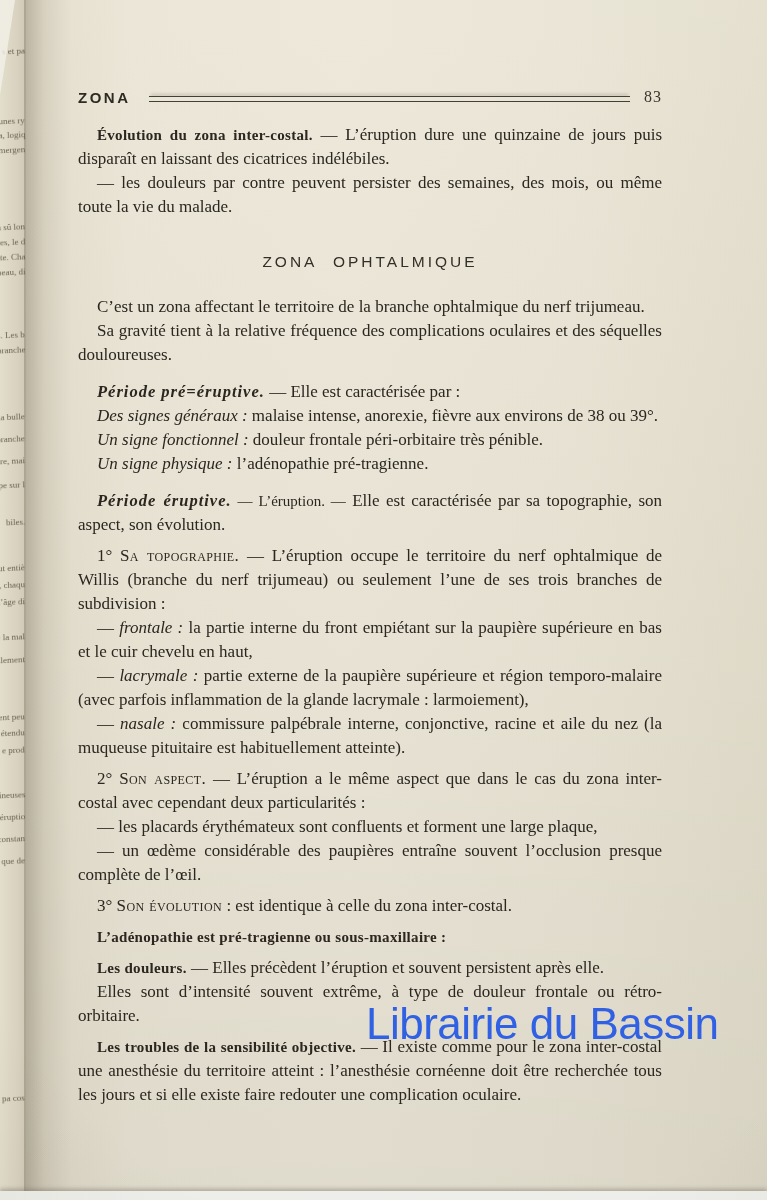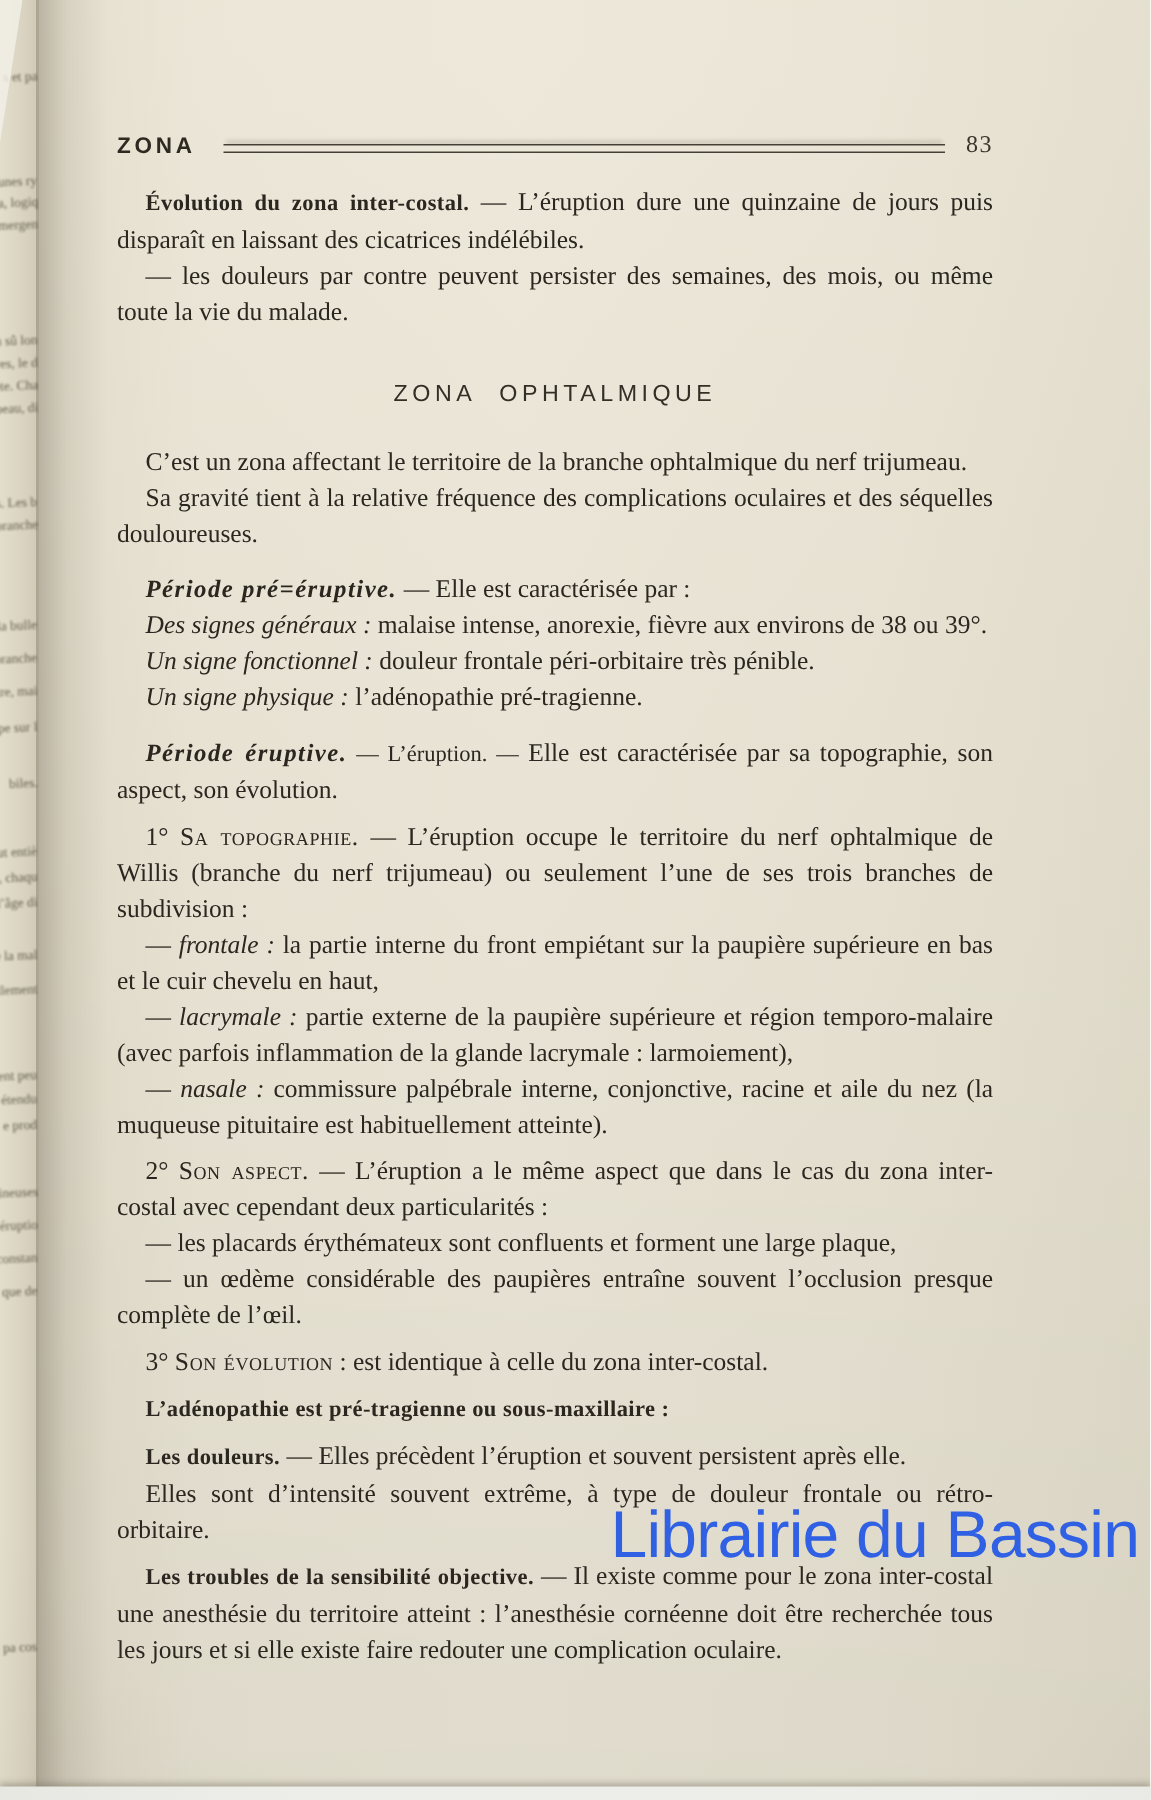--- a/index.html
+++ b/index.html
@@ -171,16 +171,16 @@
 
       <p class="para mt-sm"><span class="lead-bold">Les douleurs.</span><span> — Elles précèdent l’éruption et souvent persistent après elle.</span></p>
 
       <p class="para"><span>Elles sont d’intensité souvent extrême, à type de douleur frontale ou rétro-orbitaire.</span></p>
 
       <p class="para mt-sm"><span class="lead-bold">Les troubles de la sensibilité objective.</span><span> — Il existe comme pour le zona inter-costal une anesthésie du territoire atteint : l’anesthésie cornéenne doit être recherchée tous les jours et si elle existe faire redouter une complication oculaire.</span></p>
 
     </div>
   </div>
 
-  <div class="watermark" style="color: rgb(43, 93, 228); margin-left: 41px;">Librairie du Bassin</div>
+  <div class="watermark" style="color: rgb(43, 93, 228);">Librairie du Bassin</div>
 
   <div class="bottom-surface"></div>
 </div>
 
 </body></html>

